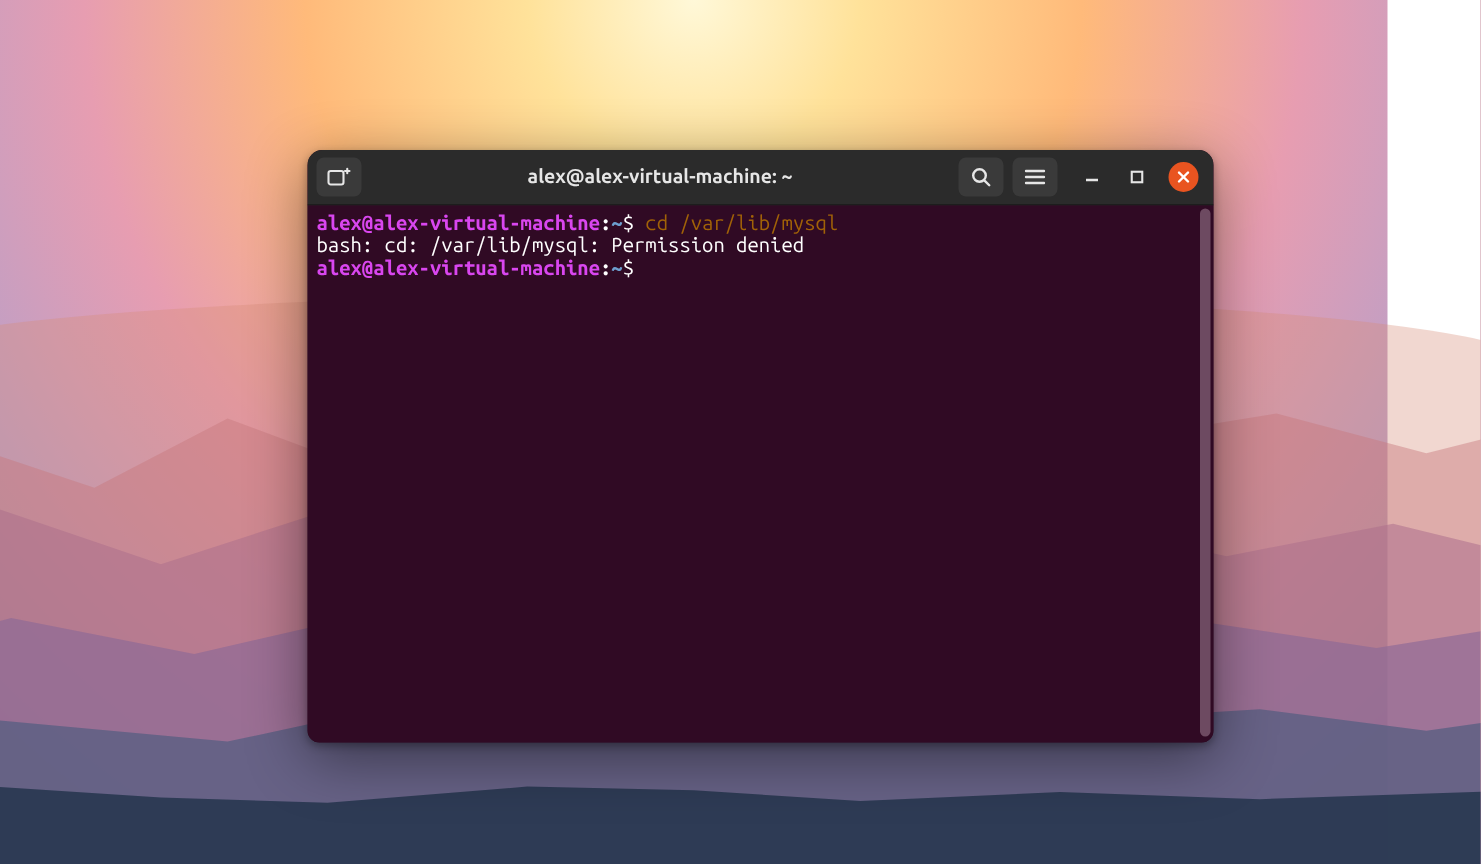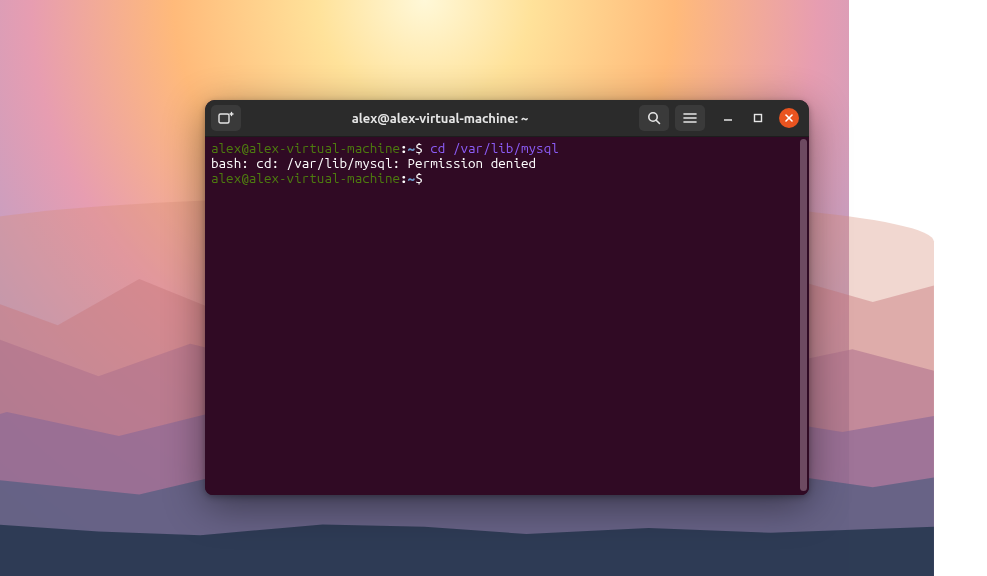--- a/index.html
+++ b/index.html
@@ -7,21 +7,21 @@
     padding: 0;
     width: 987px;
     height: 576px;
     overflow: hidden;
     font-family: "Ubuntu", "Cantarell", "Segoe UI", sans-serif;
   }
 
   
   .desktop {
     position: relative;
-    width: 849px;
+    width: 925px;
     height: 576px;
     background:
       radial-gradient(circle at 50% 0%,
         #fff8d8 0%,
         #ffe29a 15%,
         #ffba7a 35%,
         #e79db1 55%,
         #b89fc8 75%,
         #8aa3c7 88%,
         #5c6e88 100%);
@@ -135,25 +135,25 @@
     position: absolute;
     top: 2px;
     right: 2px;
     bottom: 4px;
     width: 7px;
     background: #a07f93;
     border-radius: 4px;
     opacity: 0.55;
   }
 
-  .ps-user { color: #4d7c0f; font-weight: normal; }
+  .ps-user { color: #d946ef; font-weight: bold; }
   .ps-colon { color: #ffffff; font-weight: bold; }
   .ps-cwd  { color: #6d9fcf; font-weight: bold; }
   .ps-dollar { color: #ffffff; }
-  .cmd-text { color: #8b5cf6; }
+  .cmd-text { color: #a16207; }
   .output-text { color: #ffffff; margin-top: 16px; }
 
   svg { pointer-events: none; }
 </style>
 </head>
 <body>
 
 <div class="desktop">
   <div class="mountain m1"></div>
   <div class="mountain m2"></div>

